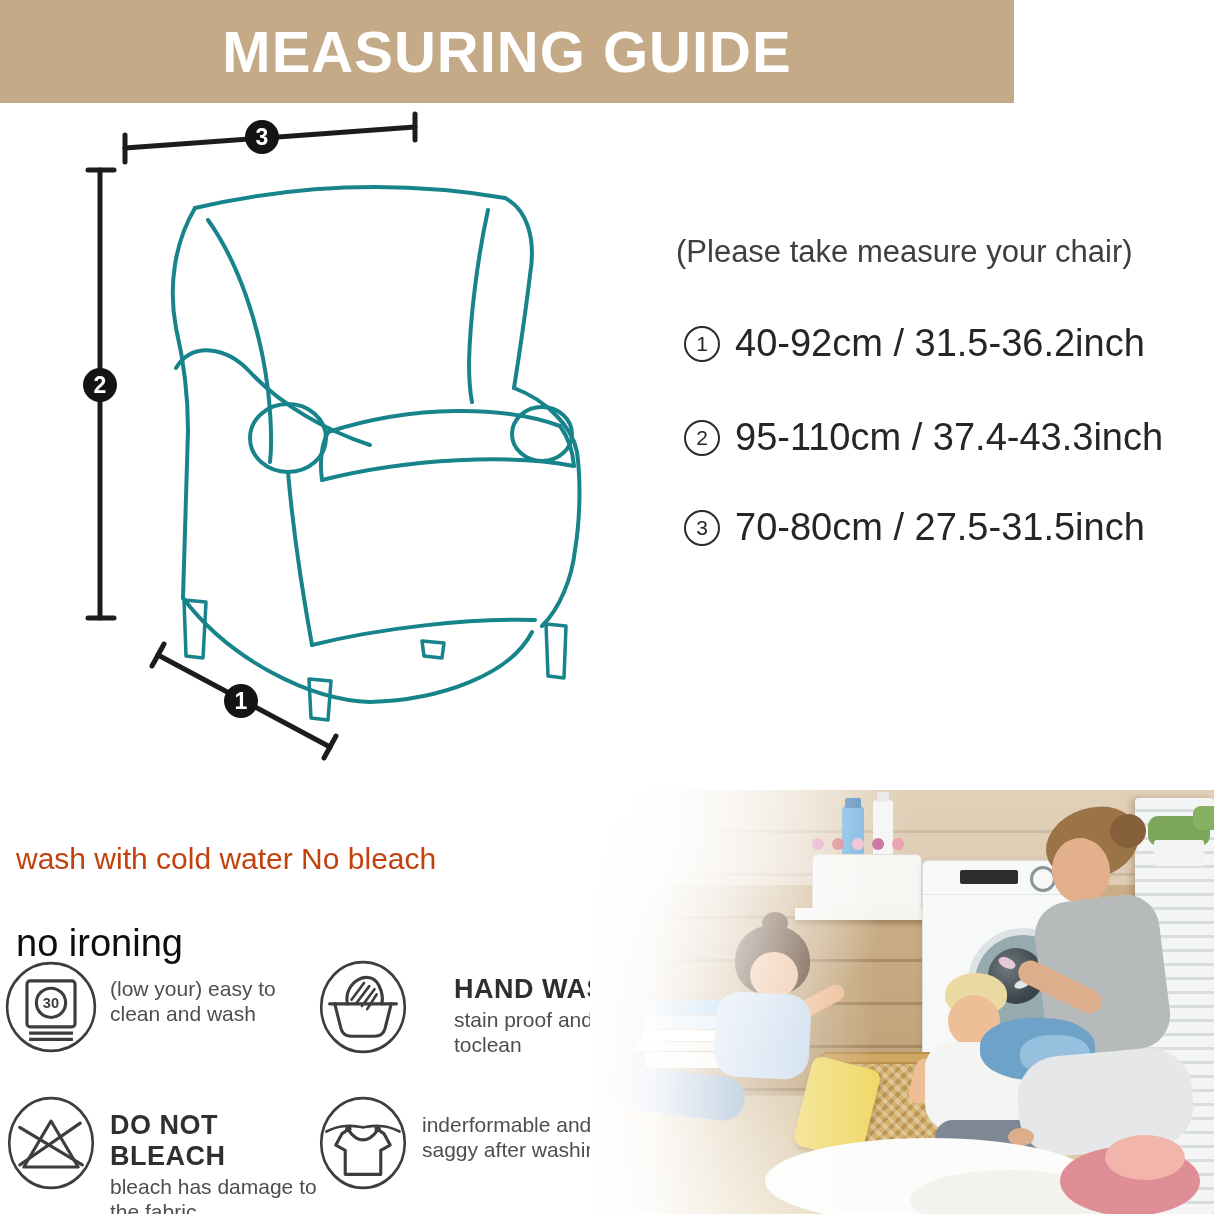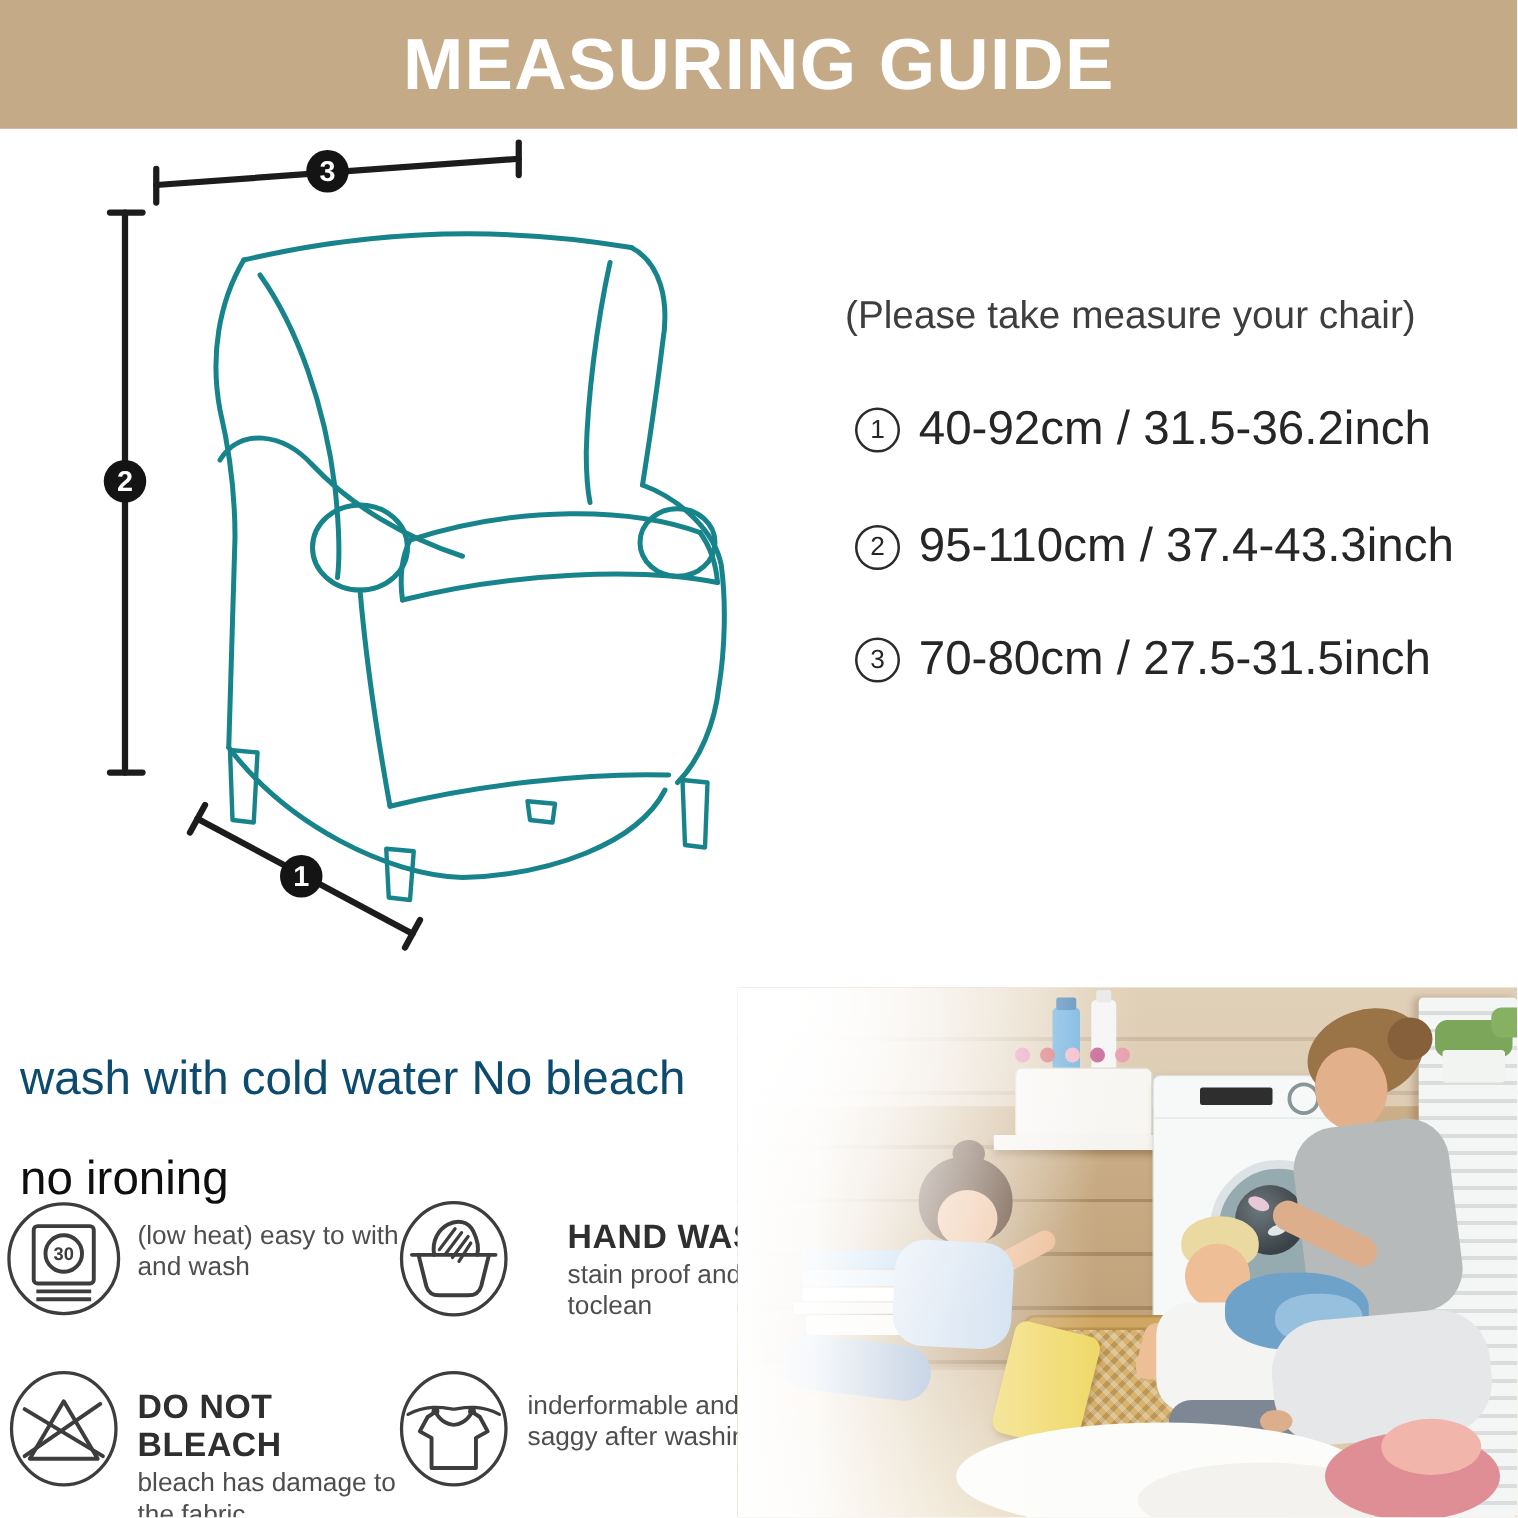--- a/index.html
+++ b/index.html
@@ -1,36 +1,36 @@
 <!DOCTYPE html>
 <html style="--banner_bg: #c5aa88; --chair_line: #17838b; --annotation: #1c1c1c; --text_dark: #262626; --icon_stroke: #3d3d3d;"><head>
 <meta charset="utf-8">
 <style>
   html,body{margin:0;padding:0;background:#ffffff;}
   #canvas{position:relative;width:1214px;height:1214px;background:#ffffff;overflow:hidden;
           font-family:"Liberation Sans", sans-serif;}
   .abs{position:absolute;}
 
   
-  #banner{left:0;top:0;width:1214px;height:103px;background:var(--banner_bg,#c5aa88);
+  #banner{left:0;top:0;width:1014px;height:103px;background:var(--banner_bg,#c5aa88);
           display:flex;align-items:center;justify-content:center;}
   #banner .t{color:#ffffff;font-size:58px;font-weight:700;letter-spacing:1px;}
 
   
   #note{left:676px;top:234px;font-size:31px;color:#3e3e3e;}
   .mrow{left:684px;display:flex;align-items:center;gap:15px;color:#262626;font-size:38px;}
   .mrow .circ{width:32px;height:32px;border:2.5px solid #2b2b2b;border-radius:50%;
               display:flex;align-items:center;justify-content:center;font-size:21px;flex:0 0 auto;}
   #mrow1{top:322px;} #mrow2{top:416px;} #mrow3{top:506px;}
 
   
   #care-banner{left:3px;top:782px;width:490px;height:57px;background:var(--banner_bg,#c5aa88);
                display:flex;align-items:center;}
   #care-banner .t{color:#ffffff;font-size:42px;font-weight:700;padding-left:22px;letter-spacing:.5px;}
-  #care-sub1{left:16px;top:842px;font-size:38px;color:#0c4a6e;}
+  #care-sub1{left:16px;top:842px;font-size:30px;color:#c2410c;}
   #care-sub2{left:16px;top:902px;font-size:38px;color:#0e0e0e;margin-top:20px;}
   .care-item{display:flex;gap:12px;align-items:flex-start;}
   .care-item svg{flex:0 0 auto;}
   .care-txt{padding-top:14px;}
   .care-title{font-size:27px;font-weight:700;color:#2f2f2f;letter-spacing:.5px;}
   .care-desc{font-size:21px;color:#4e4e4e;line-height:1.18;margin-top:3px;}
   #care1{left:4px;top:960px;}  #care1 .care-txt{width:210px;}
   #care2{left:316px;top:960px;gap:44px;} #care2 .care-txt{width:235px;}
   #care3{left:4px;top:1096px;} #care3 .care-txt{width:215px;}
   #care4{left:316px;top:1096px;} #care4 .care-txt{width:235px;}
@@ -202,21 +202,21 @@
   <div id="care1" class="abs care-item">
     <svg width="94" height="94" viewBox="0 0 90 90" fill="none" stroke="#3d3d3d" stroke-width="3" stroke-linejoin="round">
       <circle cx="45" cy="45" r="42" stroke-width="2.5"></circle>
       <rect x="22" y="20" width="46" height="44" rx="3"></rect>
       <circle cx="45" cy="41" r="14"></circle>
       <text x="45" y="46" fill="#3d3d3d" stroke="none" font-size="14" font-weight="700" text-anchor="middle" font-family="Liberation Sans, sans-serif">30</text>
       <line x1="24" y1="70" x2="66" y2="70"></line>
       <line x1="24" y1="76" x2="66" y2="76"></line>
     </svg>
     <div class="care-txt">
-      <div class="care-desc">(low heat) easy to with and wash</div>
+      <div class="care-desc">(low your) easy to clean and wash</div>
     </div>
   </div>
 
   <div id="care2" class="abs care-item">
     <svg width="94" height="94" viewBox="0 0 90 90" fill="none" stroke="#3d3d3d" stroke-width="3" stroke-linecap="round" stroke-linejoin="round">
       <ellipse cx="45" cy="45" rx="40" ry="43" stroke-width="2.5"></ellipse>
       <path d="M13,42 L77,42"></path>
       <path d="M18,42 L24,66 Q26,73 34,73 L56,73 Q64,73 66,66 L72,42"></path>
       <path d="M30,42 C26,20 52,8 60,24 C64,32 64,38 63,42"></path>
       <g stroke-width="2.5">

